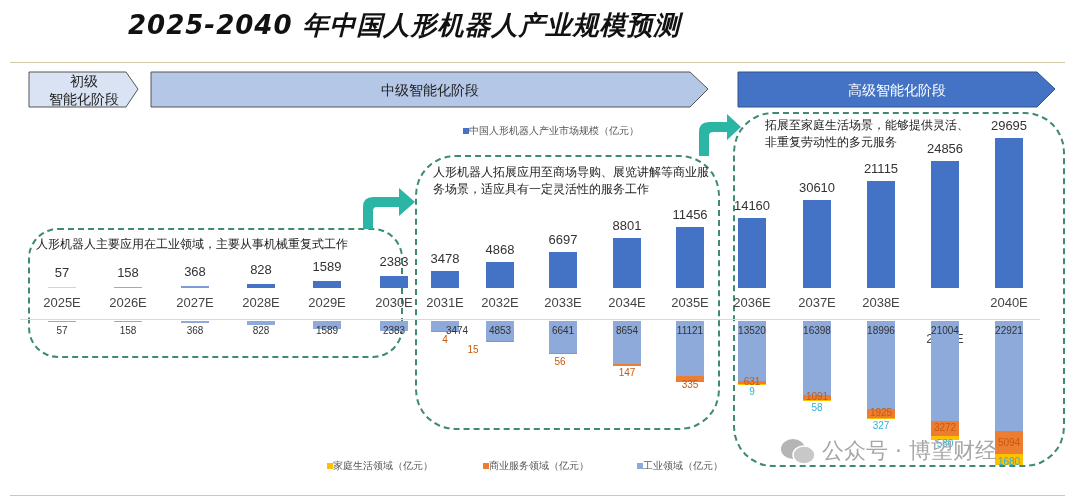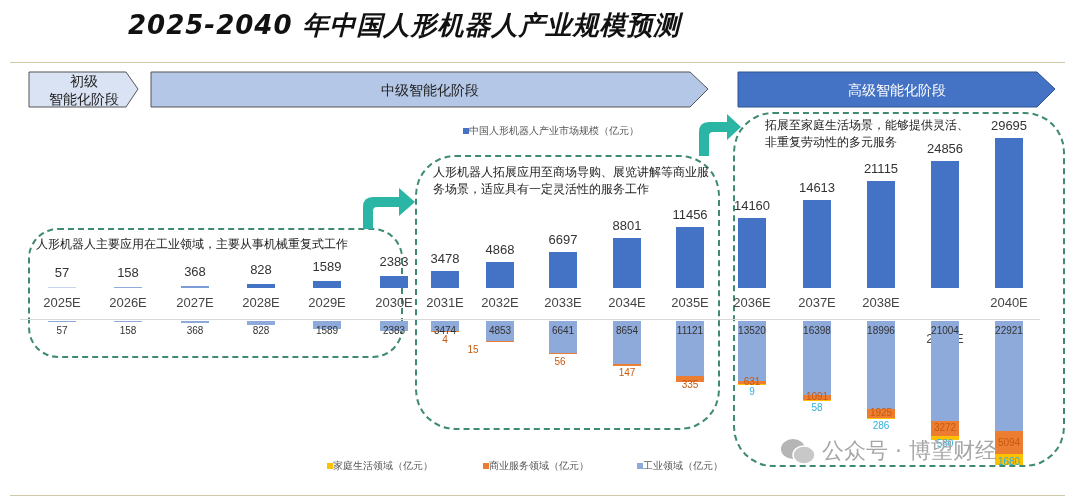--- a/index.html
+++ b/index.html
@@ -102,21 +102,21 @@
     <div class="bar" style="left: 380px; top: 276px; width: 28px; height: 12px; opacity: 1;"></div>
     <div class="val" style="left: 364px; top: 254px;">2383</div>
     <div class="yr" style="left: 364px; top: 295px;">2030E</div>
     <div class="ind" style="left: 380px; top: 321px; width: 28px; height: 10px;"></div>
     <div class="ival" style="left: 364px; top: 325px;">2383</div>
     <div class="bar" style="left: 431px; top: 271px; width: 28px; height: 17px;"></div>
     <div class="val" style="left: 415px; top: 251px;">3478</div>
     <div class="yr" style="left: 415px; top: 295px;">2031E</div>
     <div class="ind" style="left: 431px; top: 321px; width: 28px; height: 10px;"></div>
     <div class="com" style="left: 431px; top: 331px; width: 28px; height: 1px;"></div>
-    <div class="ival" style="left: 415px; top: 325px;">3474</div>
+    <div class="ival" style="left: 427px; top: 325px;">3474</div>
     <div class="cval" style="left: 415px; top: 334px;">4</div>
     <div class="bar" style="left: 486px; top: 262px; width: 28px; height: 26px;"></div>
     <div class="val" style="left: 470px; top: 242px;">4868</div>
     <div class="yr" style="left: 470px; top: 295px;">2032E</div>
     <div class="ind" style="left: 486px; top: 321px; width: 28px; height: 20px;"></div>
     <div class="com" style="left: 486px; top: 341px; width: 28px; height: 1px;"></div>
     <div class="ival" style="left: 470px; top: 325px;">4853</div>
     <div class="cval" style="left: 443px; top: 344px;">15</div>
     <div class="bar" style="left: 549px; top: 252px; width: 28px; height: 36px;"></div>
     <div class="val" style="left: 533px; top: 232px;">6697</div>
@@ -142,37 +142,37 @@
     <div class="bar" style="left: 738px; top: 218px; width: 28px; height: 70px;"></div>
     <div class="val" style="left: 722px; top: 198px;">14160</div>
     <div class="yr" style="left: 722px; top: 295px;">2036E</div>
     <div class="ind" style="left: 738px; top: 321px; width: 28px; height: 60px;"></div>
     <div class="com" style="left: 738px; top: 381px; width: 28px; height: 2.86818px;"></div>
     <div class="hom" style="left: 738px; top: 383.868px; width: 28px; height: 1px;"></div>
     <div class="ival" style="left: 722px; top: 325px;">13520</div>
     <div class="cval" style="left: 722px; top: 376.434px;">631</div>
     <div class="hval" style="left: 722px; top: 385.868px;">9</div>
     <div class="bar" style="left: 803px; top: 200px; width: 28px; height: 88px;"></div>
-    <div class="val" style="left: 787px; top: 180px;">14613</div>
+    <div class="val" style="left: 787px; top: 180px;">30610</div>
     <div class="yr" style="left: 787px; top: 295px;">2037E</div>
     <div class="ind" style="left: 803px; top: 321px; width: 28px; height: 74px;"></div>
     <div class="com" style="left: 803px; top: 395px; width: 28px; height: 4.95909px;"></div>
     <div class="hom" style="left: 803px; top: 399.959px; width: 28px; height: 1px;"></div>
     <div class="ival" style="left: 787px; top: 325px;">16398</div>
     <div class="cval" style="left: 787px; top: 391.48px;">1091</div>
     <div class="hval" style="left: 787px; top: 401.959px;">58</div>
     <div class="bar" style="left: 867px; top: 181px; width: 28px; height: 107px;"></div>
     <div class="val" style="left: 851px; top: 161px;">21115</div>
     <div class="yr" style="left: 851px; top: 295px;">2038E</div>
     <div class="ind" style="left: 867px; top: 321px; width: 28px; height: 88px;"></div>
     <div class="com" style="left: 867px; top: 409px; width: 28px; height: 8.75px;"></div>
     <div class="hom" style="left: 867px; top: 417.75px; width: 28px; height: 1.3px;"></div>
     <div class="ival" style="left: 851px; top: 325px;">18996</div>
     <div class="cval" style="left: 851px; top: 407.375px;">1925</div>
-    <div class="hval" style="left: 851px; top: 419.75px;">286</div>
+    <div class="hval" style="left: 851px; top: 419.75px;">327</div>
     <div class="bar" style="left: 931px; top: 161px; width: 28px; height: 127px;"></div>
     <div class="val" style="left: 915px; top: 141px;">24856</div>
     <div class="yr" style="left: 915px; top: 295px; margin-top: 36px;">2039E</div>
     <div class="ind" style="left: 931px; top: 321px; width: 28px; height: 100px;"></div>
     <div class="com" style="left: 931px; top: 421px; width: 28px; height: 14.8727px;"></div>
     <div class="hom" style="left: 931px; top: 435.873px; width: 28px; height: 3.86667px;"></div>
     <div class="ival" style="left: 915px; top: 325px;">21004</div>
     <div class="cval" style="left: 915px; top: 422.436px;">3272</div>
     <div class="hval" style="left: 915px; top: 437.873px;">580</div>
     <div class="bar" style="left: 995px; top: 138px; width: 28px; height: 150px;"></div>

